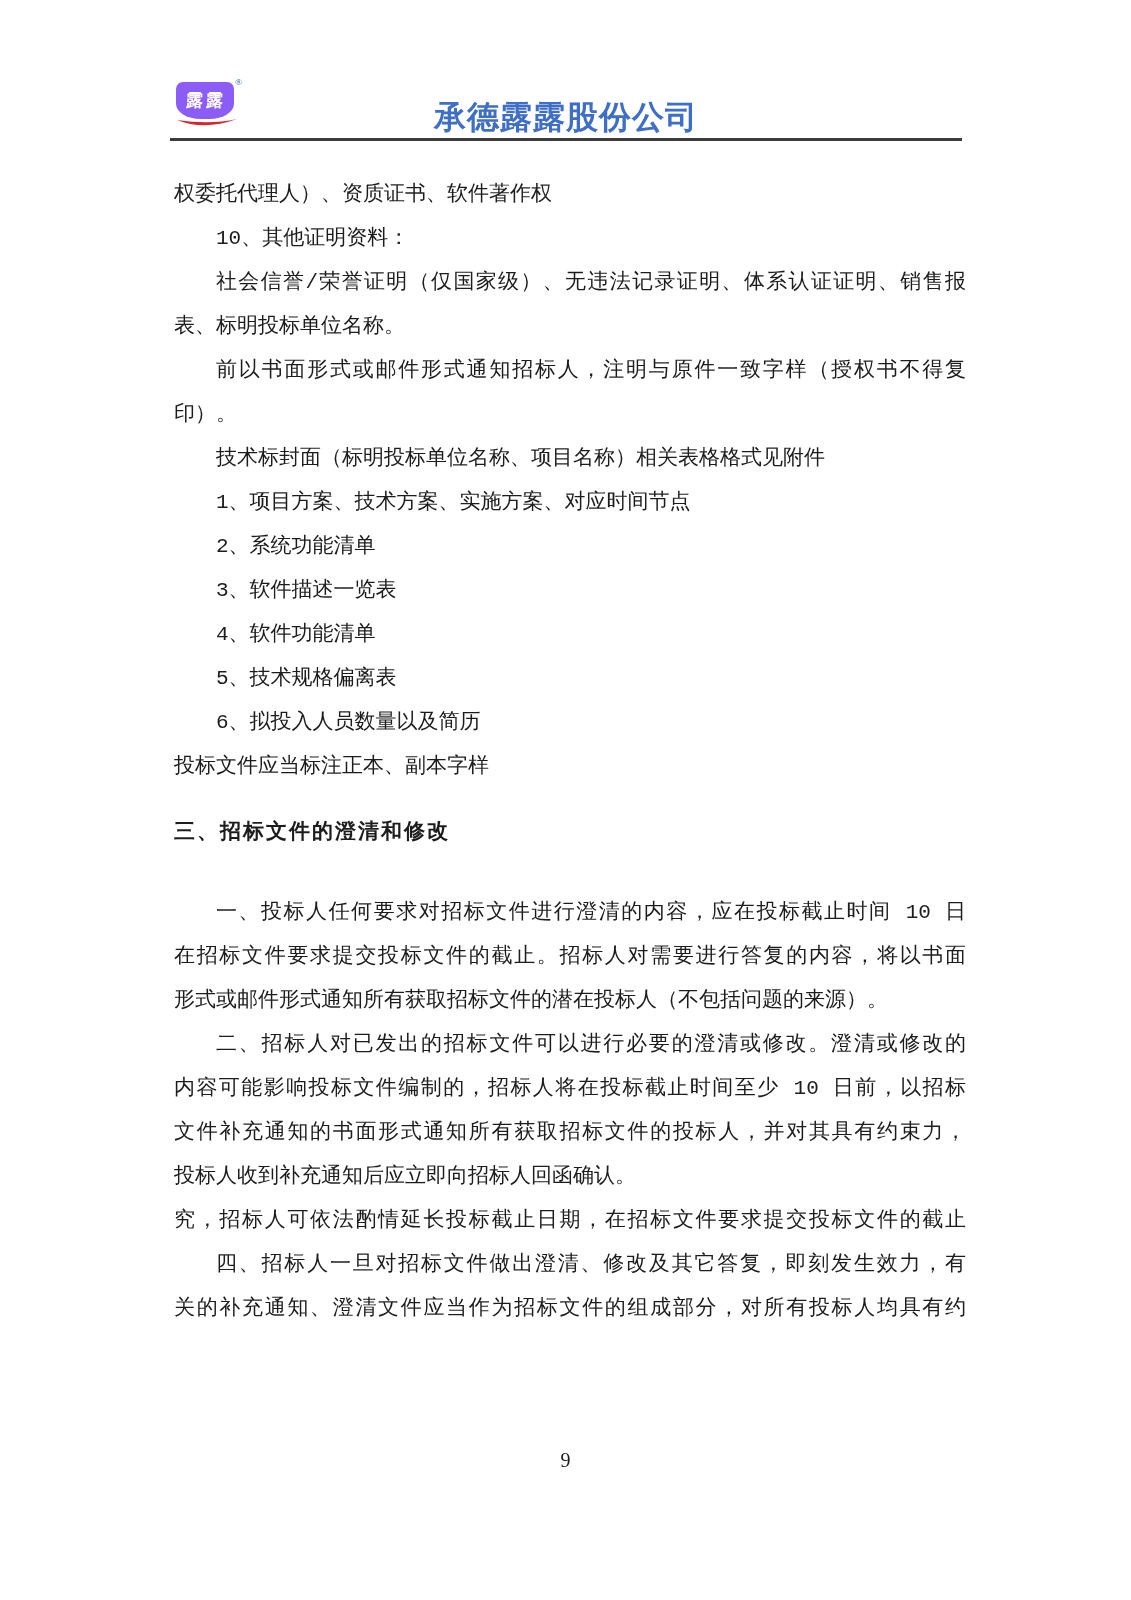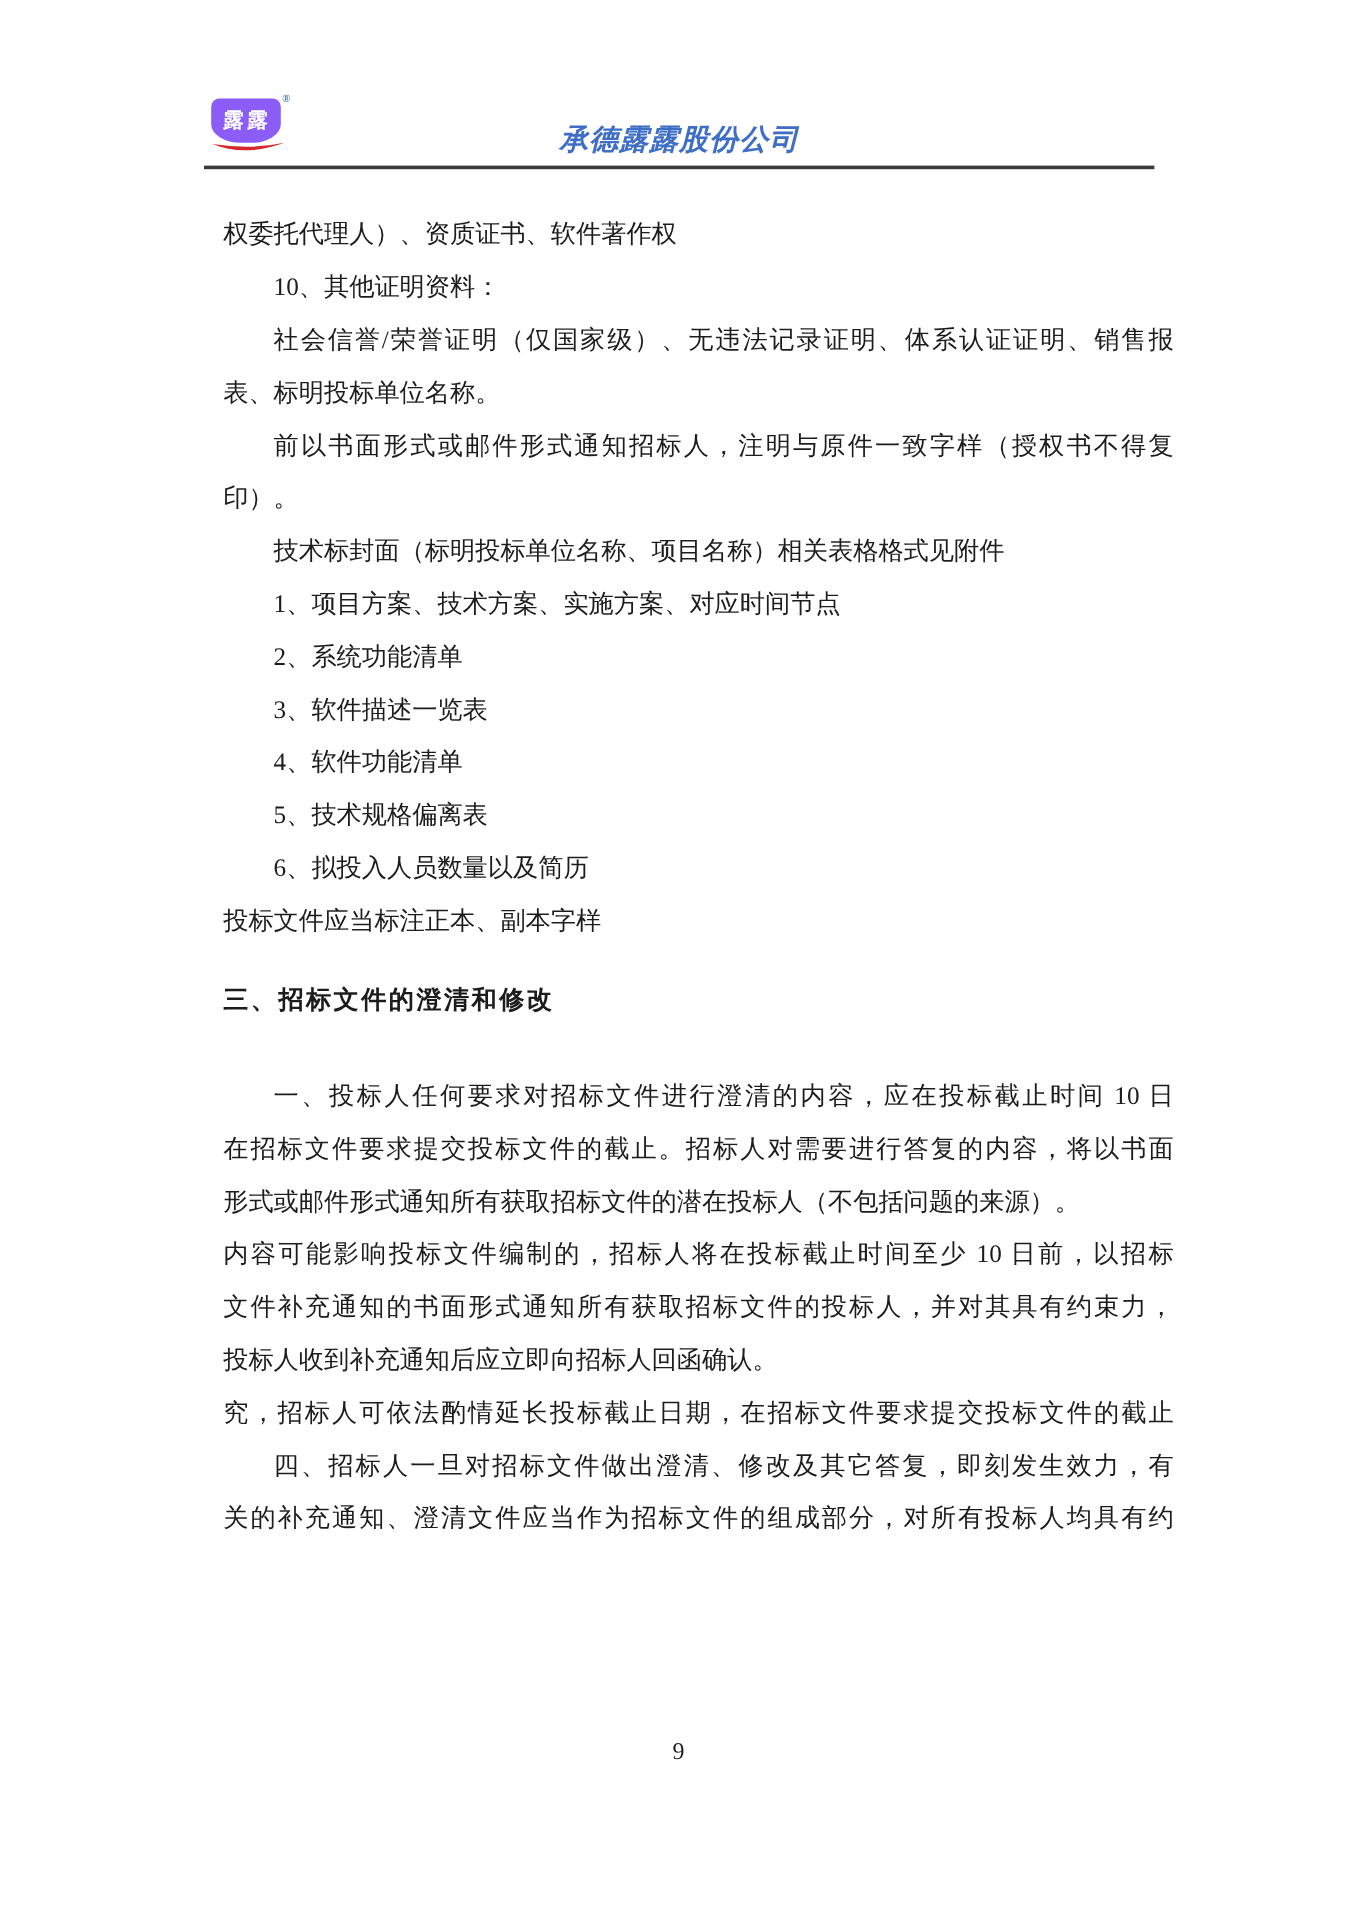--- a/index.html
+++ b/index.html
@@ -50,42 +50,42 @@
     position: absolute;
     left: 0; top: 40px;
     width: 62px; height: 13px;
   }
   .header-title {
     position: absolute;
     left: 170px;
     top: 98px;
     width: 792px;
     text-align: center;
-    font-size: 24px;
+    font-size: 32px;
     font-weight: bold;
     letter-spacing: 1px;
     line-height: 38px;
     font-family: "Liberation Sans", "DejaVu Sans", sans-serif;
-    font-style: italic;
   }
   .header-rule {
     position: absolute;
     left: 170px;
     top: 138px;
     width: 792px;
     height: 3px;
   }
 
   
   .content {
     position: absolute;
-    left: 186px;
+    left: 174px;
     top: 173px;
     width: 792px;
     font-size: 21px;
+    font-family: Liberation Mono, monospace;
   }
   .line {
     height: 44px;
     line-height: 44px;
     white-space: nowrap;
   }
   .line.indent { padding-left: 42px; }
   .line.justify {
     white-space: normal;
     text-align: justify;
@@ -138,20 +138,21 @@
       <div class="line indent">2、系统功能清单</div>
       <div class="line indent">3、软件描述一览表</div>
       <div class="line indent">4、软件功能清单</div>
       <div class="line indent">5、技术规格偏离表</div>
       <div class="line indent">6、拟投入人员数量以及简历</div>
       <div class="line">投标文件应当标注正本、副本字样</div>
       <div class="line bold" style="margin-top: 22px;">三、招标文件的澄清和修改</div>
       <div class="line indent justify" style="margin-top: 36px;">一、投标人任何要求对招标文件进行澄清的内容，应在投标截止时间 10 日</div>
       <div class="line justify">在招标文件要求提交投标文件的截止。招标人对需要进行答复的内容，将以书面</div>
       <div class="line">形式或邮件形式通知所有获取招标文件的潜在投标人（不包括问题的来源）。</div>
+      <div class="line indent justify">二、招标人对已发出的招标文件可以进行必要的澄清或修改。澄清或修改的</div>
       <div class="line justify">内容可能影响投标文件编制的，招标人将在投标截止时间至少 10 日前，以招标</div>
       <div class="line justify">文件补充通知的书面形式通知所有获取招标文件的投标人，并对其具有约束力，</div>
       <div class="line">投标人收到补充通知后应立即向招标人回函确认。</div>
       <div class="line justify">究，招标人可依法酌情延长投标截止日期，在招标文件要求提交投标文件的截止</div>
       <div class="line indent justify">四、招标人一旦对招标文件做出澄清、修改及其它答复，即刻发生效力，有</div>
       <div class="line justify">关的补充通知、澄清文件应当作为招标文件的组成部分，对所有投标人均具有约</div>
     </div>
 
   <div class="footer">
     <span>9</span>

